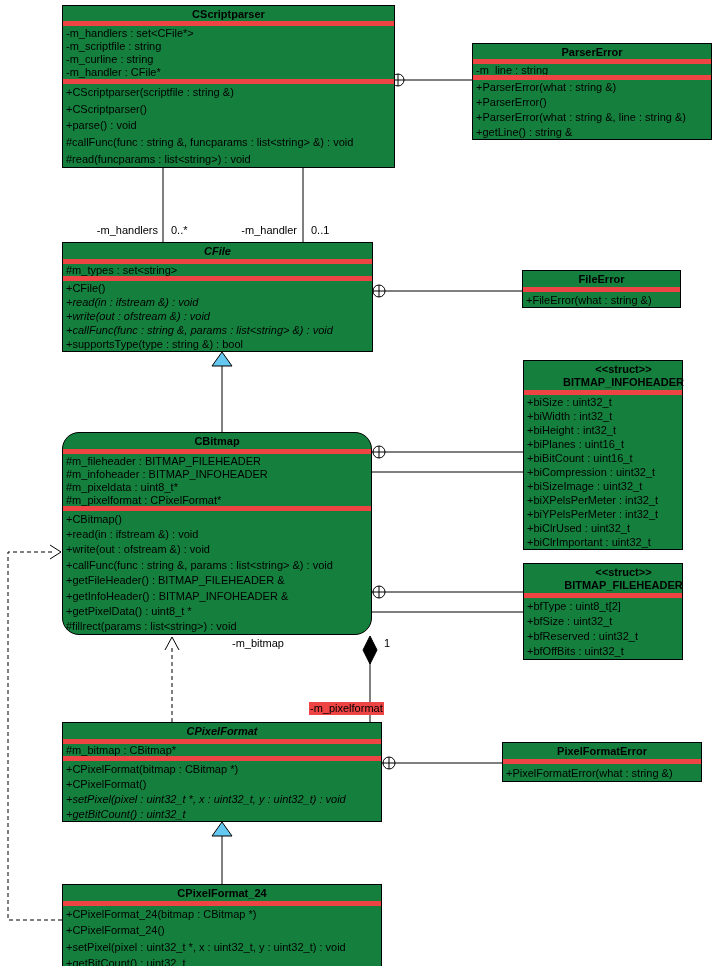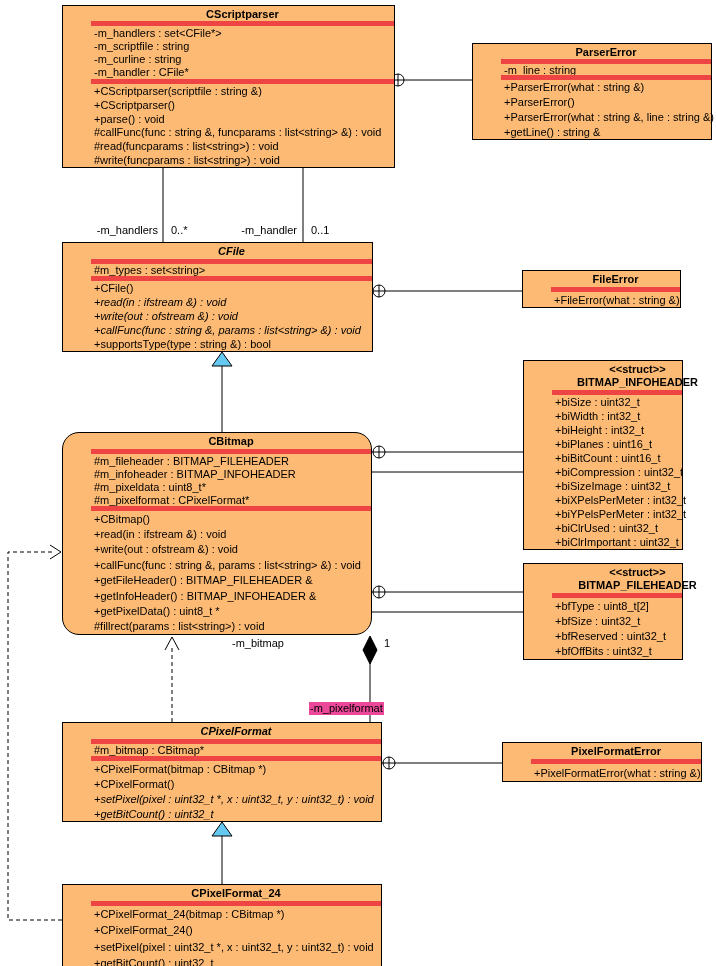--- a/index.html
+++ b/index.html
@@ -1,22 +1,22 @@
 <!DOCTYPE html>
 <html><head>
 <meta charset="utf-8">
 <style>
   html,body { margin:0; padding:0; background:#fff; }
   #canvas {
     position:relative; width:716px; height:966px; background:#ffffff;
     font-family:"Liberation Sans", sans-serif; overflow:hidden;
   }
   .cls {
-    position:absolute; background:#fdba74; border:1px solid #000;
-    box-sizing:border-box; display:flex; flex-direction:column;padding-left:28px;
+    position:absolute; background:#15803d; border:1px solid #000;
+    box-sizing:border-box; display:flex; flex-direction:column;
   }
   .title {
     font-weight:bold; font-size:11px; text-align:center;
     display:flex; align-items:center; justify-content:center;
     flex:0 0 auto; white-space:nowrap;
   }
   .title.ab { font-style:italic; }
   .stereo { line-height:13px; }
   .hdr2 { display:flex; flex-direction:column; justify-content:center;margin-left:41px; }
   .sec {
@@ -115,37 +115,36 @@
       <polyline points="50,545 61,552 50,559" fill="none" stroke="#000"></polyline>
     </g>
   </svg>
 
   <div class="lbl r" style="left:83px;top:224px;width:75px;">-m_handlers</div>
   <div class="lbl" style="left:171px;top:224px;">0..*</div>
   <div class="lbl r" style="left:228px;top:224px;width:69px;">-m_handler</div>
   <div class="lbl" style="left:311px;top:224px;">0..1</div>
   <div class="lbl r" style="left:226px;top:637px;width:58px;">-m_bitmap</div>
   <div class="lbl" style="left:384px;top:637px;">1</div>
-  <div class="lbl" style="left:309px;top:702px;background:#ec4899;padding:0 1px;">-m_pixelformat</div>
+  <div class="lbl" style="left:309px;top:702px;background:#ef4444;padding:0 1px;">-m_pixelformat</div>
 
   <div class="cls" style="left:62px;top:5px;width:333px;height:163px;">
     <div class="title" style="height:15px;">CScriptparser</div>
     <div class="sec" style="height:58px;">
       <div class="row">-m_handlers : set&lt;CFile*&gt;</div>
       <div class="row">-m_scriptfile : string</div>
       <div class="row">-m_curline : string</div>
       <div class="row">-m_handler : CFile*</div>
     </div>
     <div class="sec grow">
       <div class="row">+CScriptparser(scriptfile : string &amp;)</div>
       <div class="row">+CScriptparser()</div>
       <div class="row">+parse() : void</div>
       <div class="row">#callFunc(func : string &amp;, funcparams : list&lt;string&gt; &amp;) : void</div>
       <div class="row">#read(funcparams : list&lt;string&gt;) : void</div>
-      <div class="row">#write(funcparams : list&lt;string&gt;) : void</div>
     </div>
   </div>
 
   <div class="cls" style="left:472px;top:43px;width:240px;height:97px;">
     <div class="title" style="height:15px;">ParserError</div>
     <div class="sec" style="height:16px;">
       <div class="row">-m_line : string</div>
     </div>
     <div class="sec grow">
       <div class="row">+ParserError(what : string &amp;)</div>

